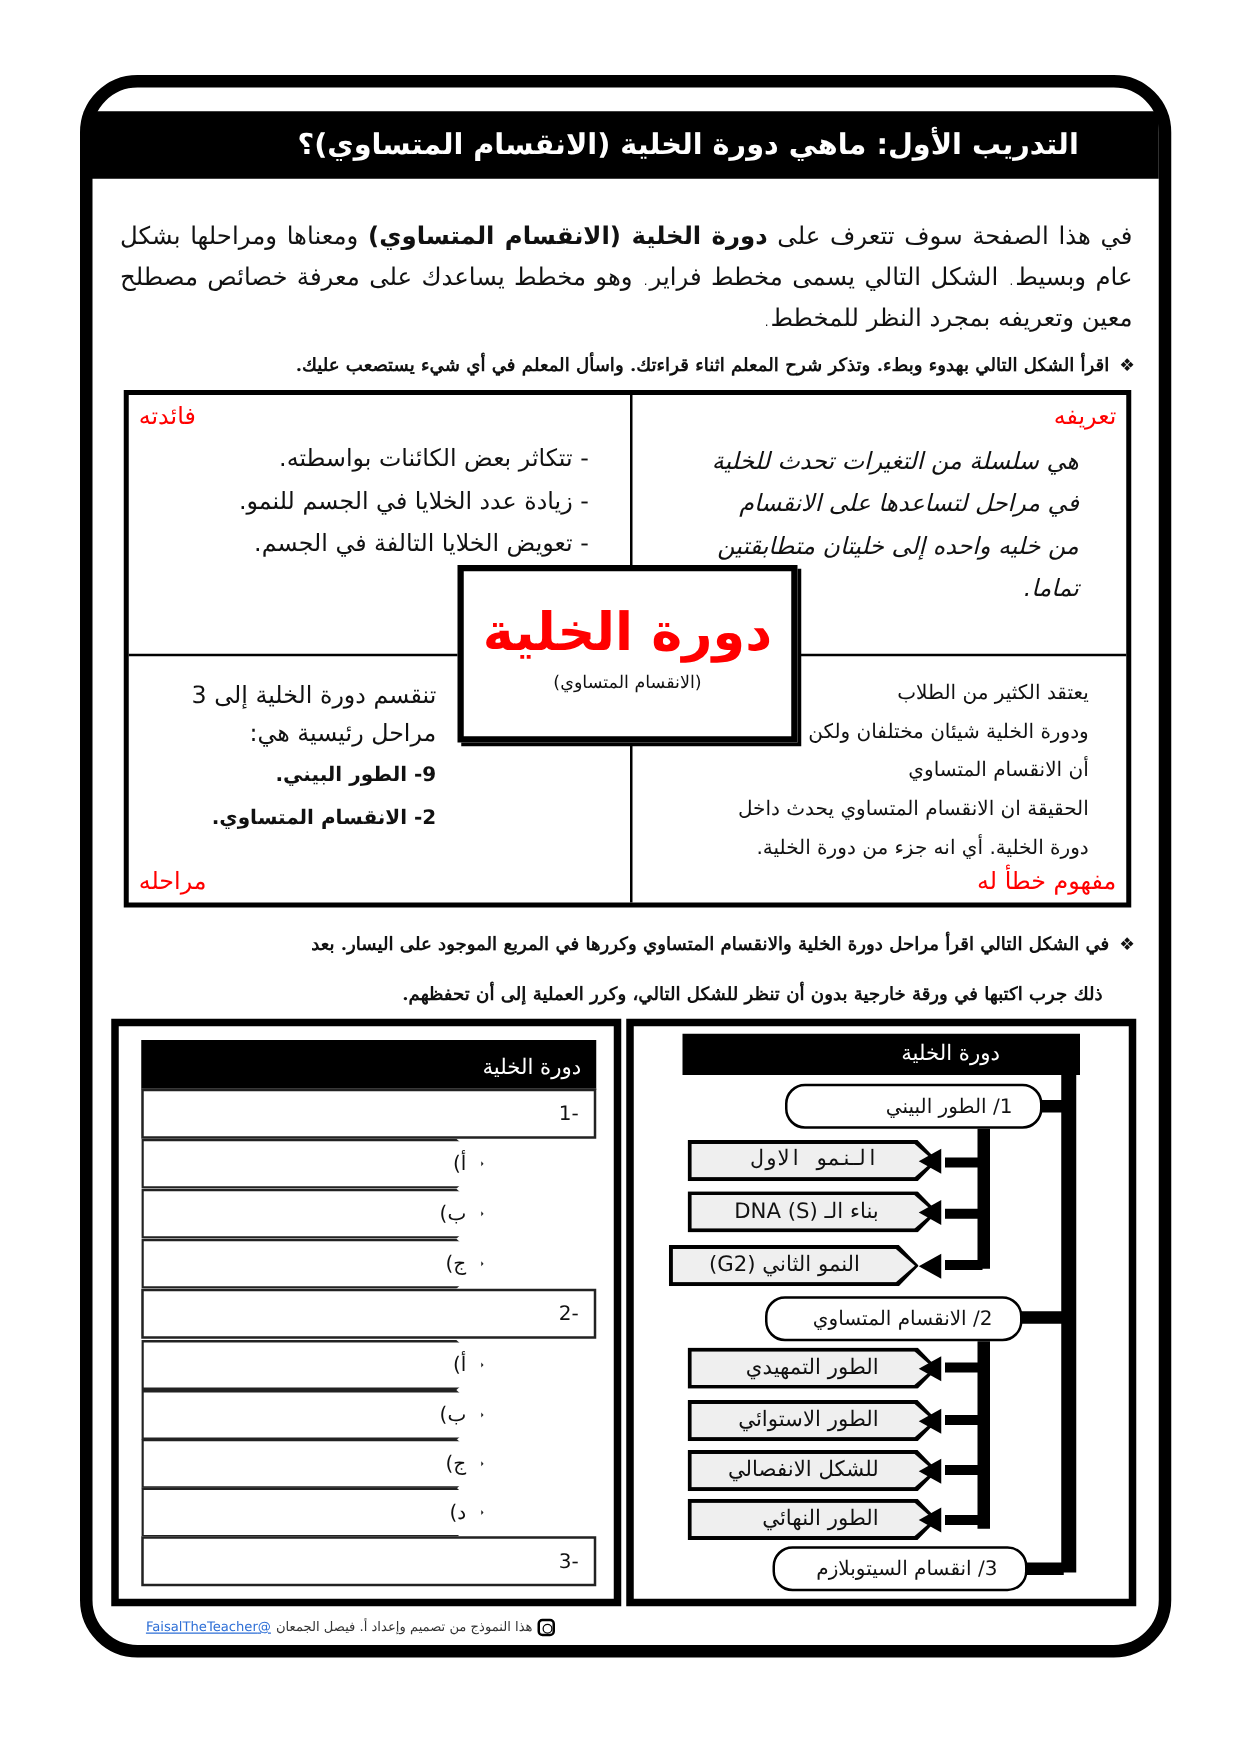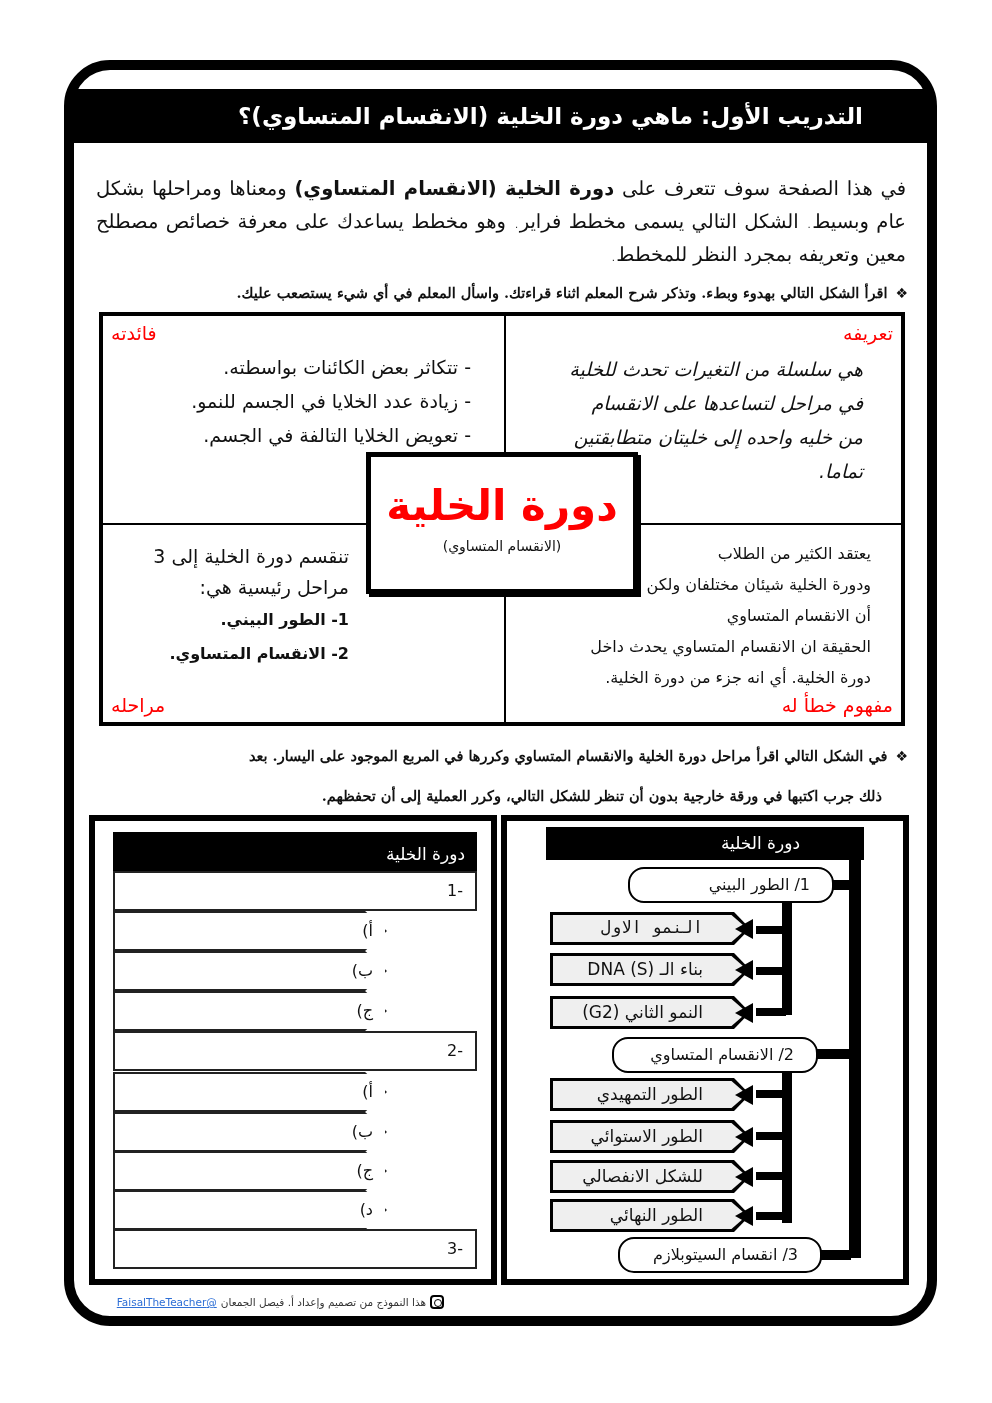--- a/index.html
+++ b/index.html
@@ -145,21 +145,21 @@
   <div class="quad-label" style="left:8px; top:6px;">فائدته</div>
   <div class="quad-text" style="right:430px; top:34px; width:360px; line-height:34px;">
     <div>- تتكاثر بعض الكائنات بواسطته.</div>
     <div>- زيادة عدد الخلايا في الجسم للنمو.</div>
     <div>- تعويض الخلايا التالفة في الجسم.</div>
   </div>
 
   <div class="quad-text" style="right:552px; top:225px; width:250px; line-height:31px;">
     <div>تنقسم دورة الخلية إلى 3</div>
     <div>مراحل رئيسية هي:</div>
-    <div class="bold">1- الطور البيني.</div>
+    <div class="bold">9- الطور البيني.</div>
     <div class="bold">2- الانقسام المتساوي.</div>
   </div>
   <div class="quad-label" style="left:8px; bottom:6px;">مراحله</div>
 
   <div class="quad-text small" style="right:30px; top:222px; width:380px;">
     <div>يعتقد الكثير من الطلاب</div>
     <div>ودورة الخلية شيئان مختلفان ولكن في</div>
     <div>أن الانقسام المتساوي</div>
     <div>الحقيقة ان الانقسام المتساوي يحدث داخل</div>
     <div>دورة الخلية. أي انه جزء من دورة الخلية.</div>
@@ -194,21 +194,21 @@
 <div class="trunk" style="left:756px; top:1008px; width:30px; height:8px;"></div>
 
 <div class="sub" style="left:550px; top:912px; width:200px;font-family:Liberation Mono, monospace;">
     <div class="inner">النمو الاول (G1)</div>
   </div>
 <div class="arrow" style="left:735px; top:919px;"></div>
 <div class="sub" style="left:550px; top:953px; width:200px;">
     <div class="inner">بناء الـ DNA (S)</div>
   </div>
 <div class="arrow" style="left:735px; top:960px;"></div>
-<div class="sub" style="left:550px; top:996px; width:200px;">
+<div class="sub" style="left:535px; top:996px; width:200px;">
     <div class="inner">النمو الثاني (G2)</div>
   </div>
 <div class="arrow" style="left:735px; top:1003px;"></div>
 
 <div class="stage" style="left:612px; top:1037px; width:206px;">2/ الانقسام المتساوي</div>
 <div class="trunk" style="left:782px; top:1073px; width:10px; height:150px;"></div>
 <div class="trunk" style="left:756px; top:1090px; width:30px; height:8px;"></div>
 <div class="trunk" style="left:756px; top:1132px; width:30px; height:8px;"></div>
 <div class="trunk" style="left:756px; top:1172px; width:30px; height:8px;"></div>
 <div class="trunk" style="left:756px; top:1212px; width:30px; height:8px;"></div>

